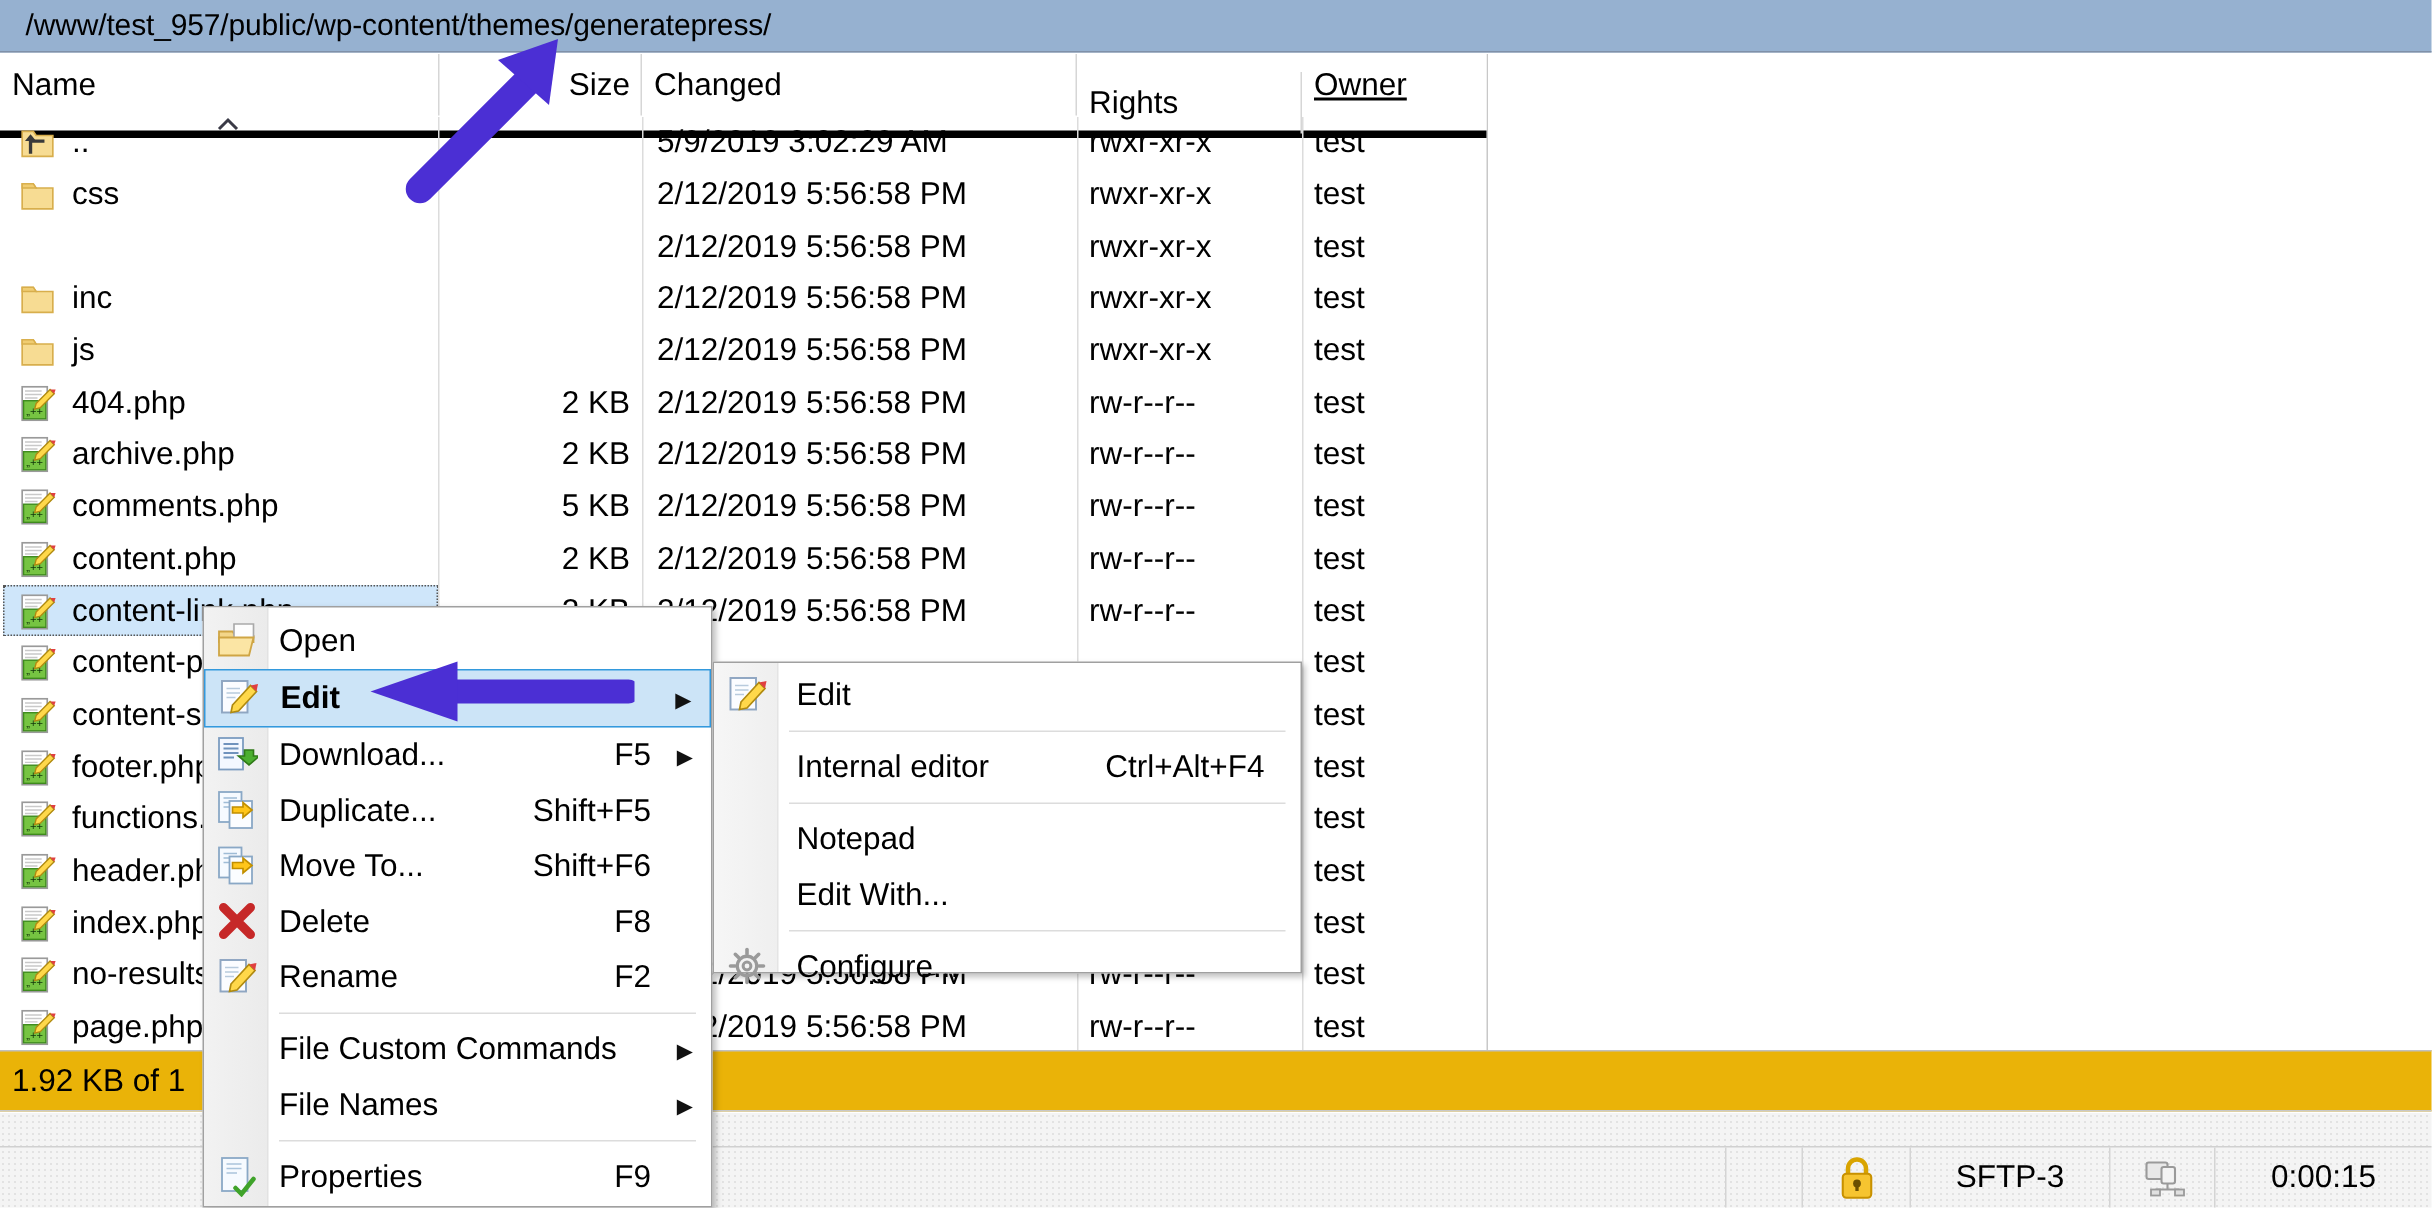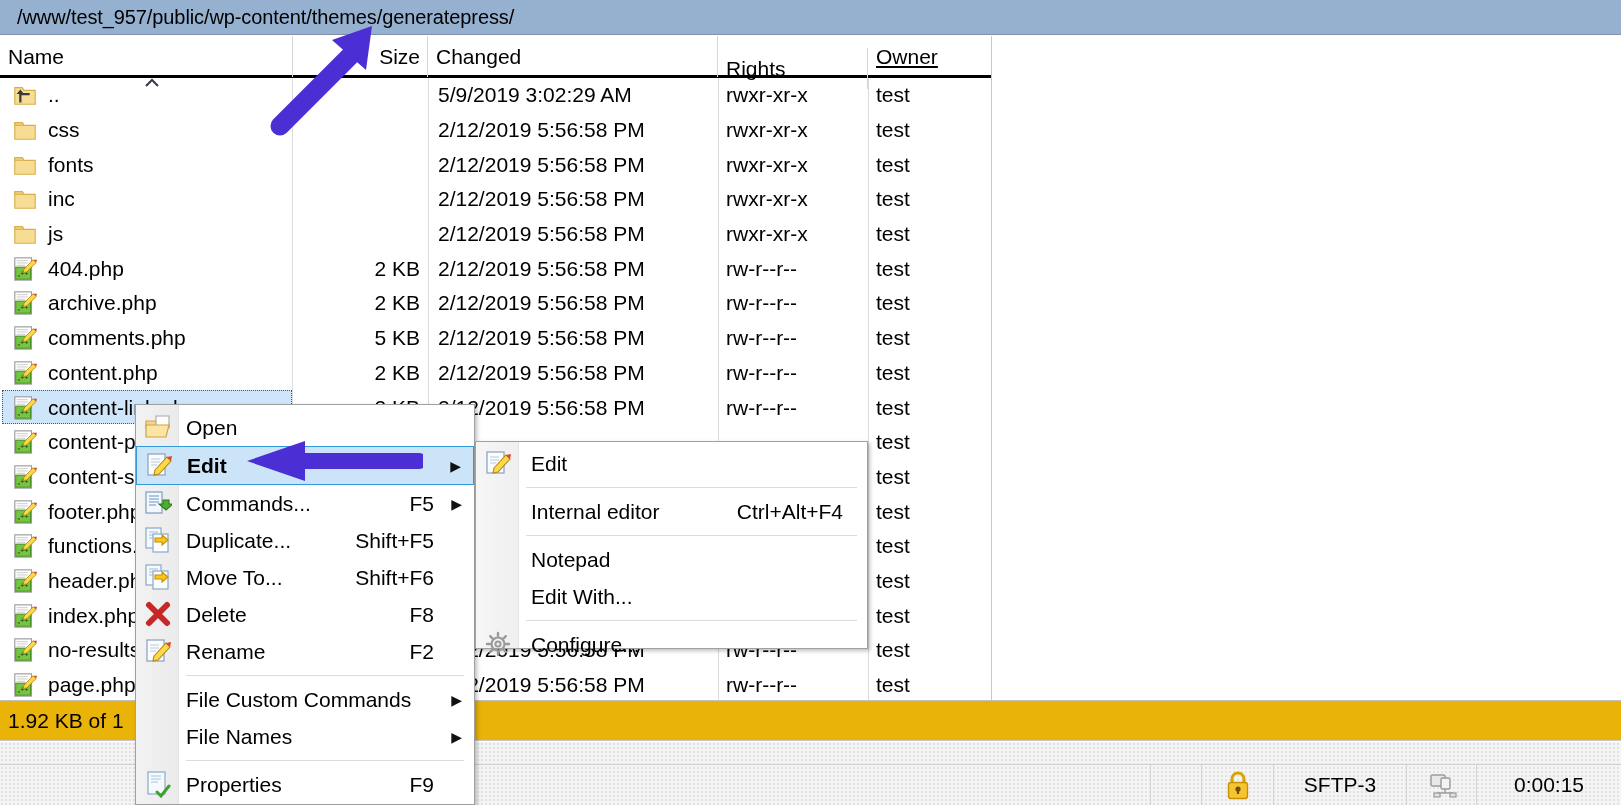--- a/index.html
+++ b/index.html
@@ -29,22 +29,22 @@
     border-right:1px solid #c8c8c8;
     box-sizing:border-box;
     overflow:hidden;
   }
   #right-pane{
     position:absolute;left:993px;top:36px;width:628px;height:664px;background:#fff;
   }
 
   
   #col-header{
-    position:absolute;left:0;top:0;width:992px;height:42px;
-    background:#fff;border-bottom:3px solid #000000;box-sizing:border-box;
+    position:absolute;left:0;top:0;width:992px;height:56px;
+    background:#fff;border-bottom:5px solid #000000;box-sizing:border-box;
   }
   .col-head{
     position:absolute;top:0;height:41px;
     display:flex;align-items:center;
     font-size:21px;color:#000;
     box-sizing:border-box;
     border-right:1px solid #d6d6d6;
     padding-left:8px;
   }
   .col-head.right{justify-content:flex-end;padding-right:7px;padding-left:0;}
@@ -209,29 +209,20 @@
               </svg></span>
             <span class="lbl">css</span>
           </div>
         </div>
         <div class="cell c-size"></div>
         <div class="cell c-changed">2/12/2019 5:56:58 PM</div>
         <div class="cell c-rights">rwxr-xr-x</div>
         <div class="cell c-owner">test</div>
       </div>
       <div class="row">
-        <div class="cell c-name">
-          <div class="namewrap">
-            <span class="ficon"><svg viewBox="0 0 28 28" width="26" height="26">
-                <path d="M3 6 h8 l2 3 h12 v15 H3 Z" fill="#f7dc93" stroke="#d8ae4c" stroke-width="1.2"></path>
-                <path d="M3 6 h8 l2 3 H3 Z" fill="#f0cd72" stroke="#d8ae4c" stroke-width="1"></path>
-              </svg></span>
-            <span class="lbl">fonts</span>
-          </div>
-        </div>
         <div class="cell c-size"></div>
         <div class="cell c-changed">2/12/2019 5:56:58 PM</div>
         <div class="cell c-rights">rwxr-xr-x</div>
         <div class="cell c-owner">test</div>
       </div>
       <div class="row">
         <div class="cell c-name">
           <div class="namewrap">
             <span class="ficon"><svg viewBox="0 0 28 28" width="26" height="26">
                 <path d="M3 6 h8 l2 3 h12 v15 H3 Z" fill="#f7dc93" stroke="#d8ae4c" stroke-width="1.2"></path>
@@ -589,21 +580,21 @@
           </svg></span>
         <span class="mi-label">Edit</span>
         <span class="mi-arrow">▶</span>
       </div>
       <div class="mi">
         <span class="mi-icon"><svg viewBox="0 0 28 28" width="28" height="28">
             <rect x="2" y="3" width="16" height="21" fill="#f3f8ff" stroke="#7c9cc0" stroke-width="1.2"></rect>
             <path d="M5 7 h10 M5 10 h10 M5 13 h10 M5 16 h7" stroke="#6f93bd" stroke-width="1.2"></path>
             <path d="M17 13 h4 V9 l6 7 l-6 7 v-4 h-4 Z" fill="#4caf30" stroke="#2f7a18" stroke-width="1.1" transform="rotate(90 22 16)"></path>
           </svg></span>
-        <span class="mi-label">Commands...</span>
+        <span class="mi-label">Download...</span>
         <span class="mi-accel">F5</span>
         <span class="mi-arrow">▶</span>
       </div>
       <div class="mi">
         <span class="mi-icon"><svg viewBox="0 0 28 28" width="28" height="28">
             <rect x="2" y="2" width="15" height="20" fill="#f6faff" stroke="#8aa8c6" stroke-width="1.2"></rect>
             <path d="M5 6 h9 M5 9 h9 M5 12 h6" stroke="#9fbcd6" stroke-width="1"></path>
             <rect x="9" y="8" width="15" height="18" fill="#fbfdff" stroke="#8aa8c6" stroke-width="1.2"></rect>
             <path d="M12 20 h7 v-3 l6 5 l-6 5 v-3 h-7 Z" fill="#ffc61a" stroke="#c18f00" stroke-width="1.1" transform="translate(-1,-8)"></path>
           </svg></span>

